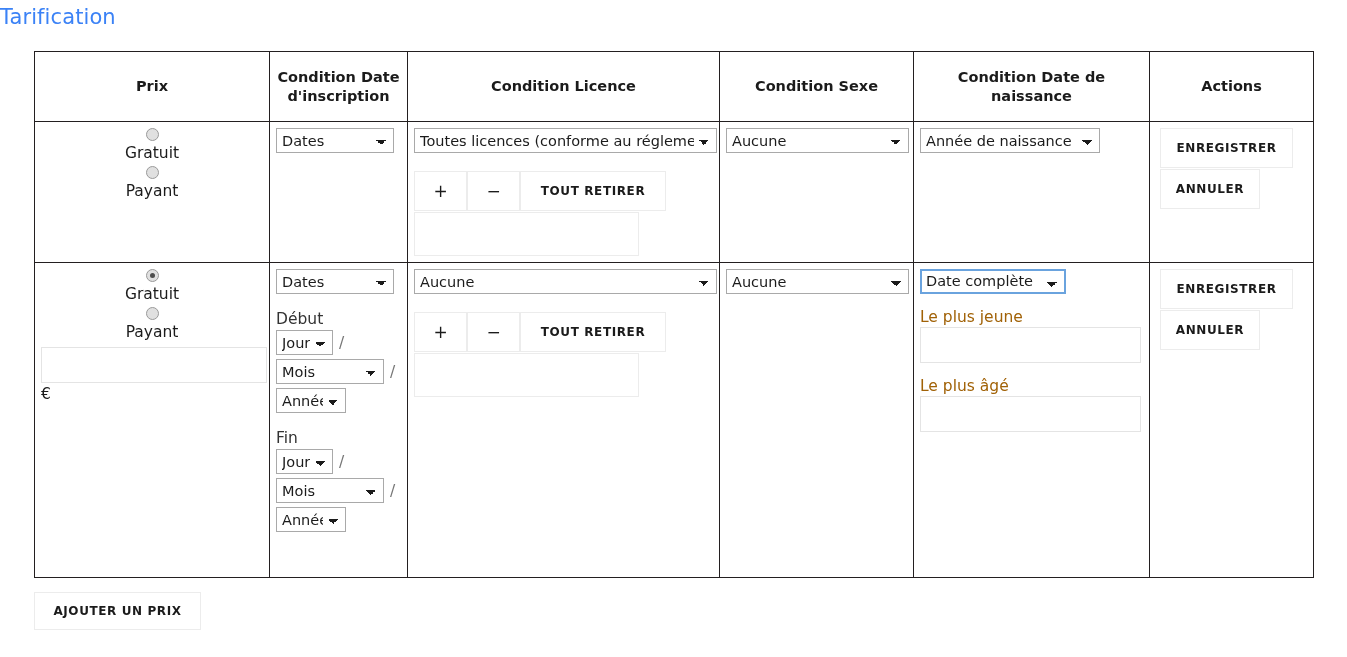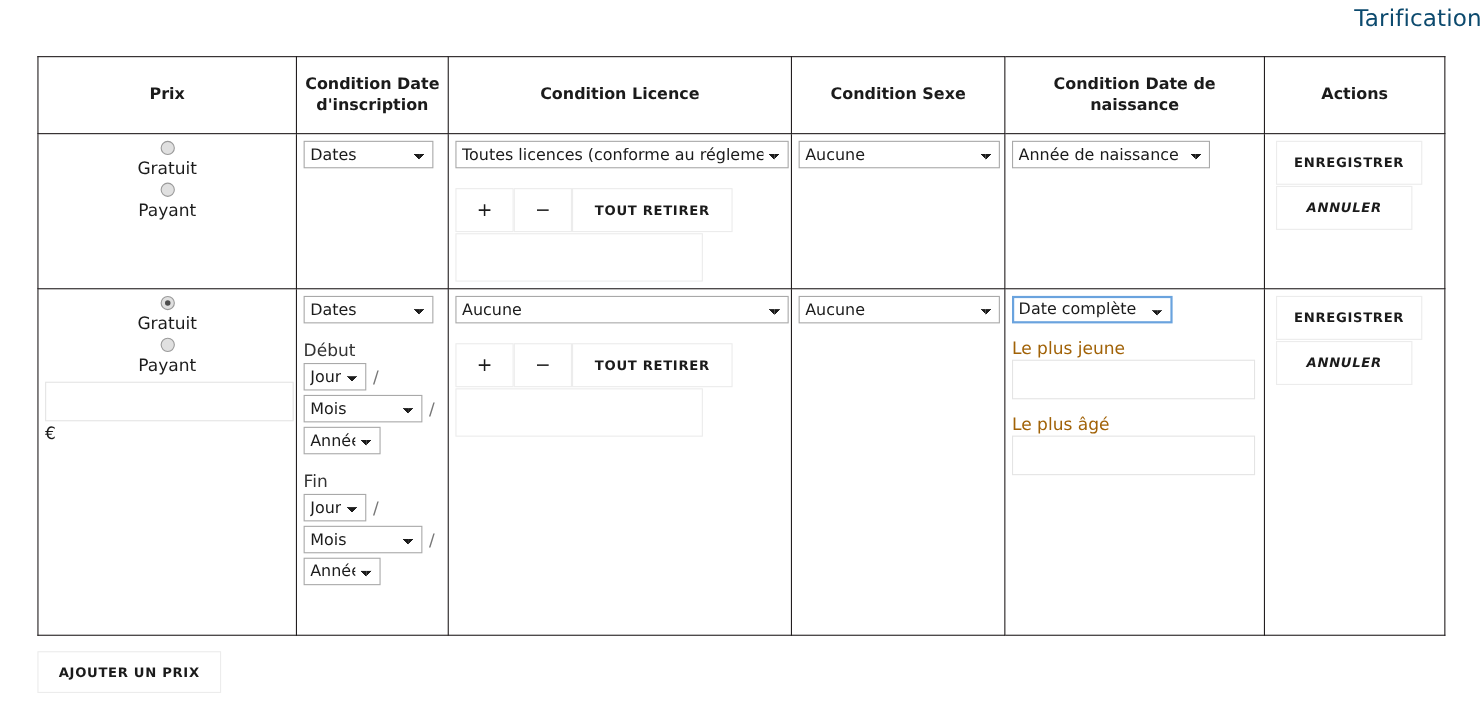--- a/index.html
+++ b/index.html
@@ -6,24 +6,24 @@
   html, body {
     margin: 0; padding: 0;
     width: 1347px; height: 657px;
     background: #ffffff;
     font-family: "DejaVu Sans", "Liberation Sans", sans-serif;
     color: #202124;
     overflow: hidden;
   }
 
   .page-title {
-    text-align: right;
+    text-align: left;
     font-size: 21px;
     font-weight: 400;
-    color: #0c4a6e;
+    color: #3b82f6;
     margin: 5px 0 0 0;
     letter-spacing: .1px;
   }
 
   .table-wrap { padding: 0 34px; margin-top: 22px; }
 
   table.pricing {
     width: 1279px;
     border-collapse: collapse;
     table-layout: fixed;
@@ -160,21 +160,21 @@
 
   
   .naiss-sel-year { width: 180px; }
   .naiss-sel-full { width: 146px; }
   .naiss-label { font-size: 15.5px; color: #a16207; margin: 14px 0 1px 0; }
   .naiss-input { width: 221px; display: block; }
 
   
   .act-wrap { padding-left: 10px; }
   .btn-save   { width: 133px; height: 40px; display: block; }
-  .btn-cancel { width: 124px; height: 40px; display: block; margin-top: 1px; font-style: italic; }
+  .btn-cancel { width: 100px; height: 40px; display: block; margin-top: 1px; }
 
   
   .bottom-bar { padding: 14px 52px 0 34px; }
   .btn-add { width: 167px; height: 38px; }
 
   td.r1 { height: 140px; }
   td.r2 { height: 315px; }
   td.top { vertical-align: top; }
 </style>
 </head>

